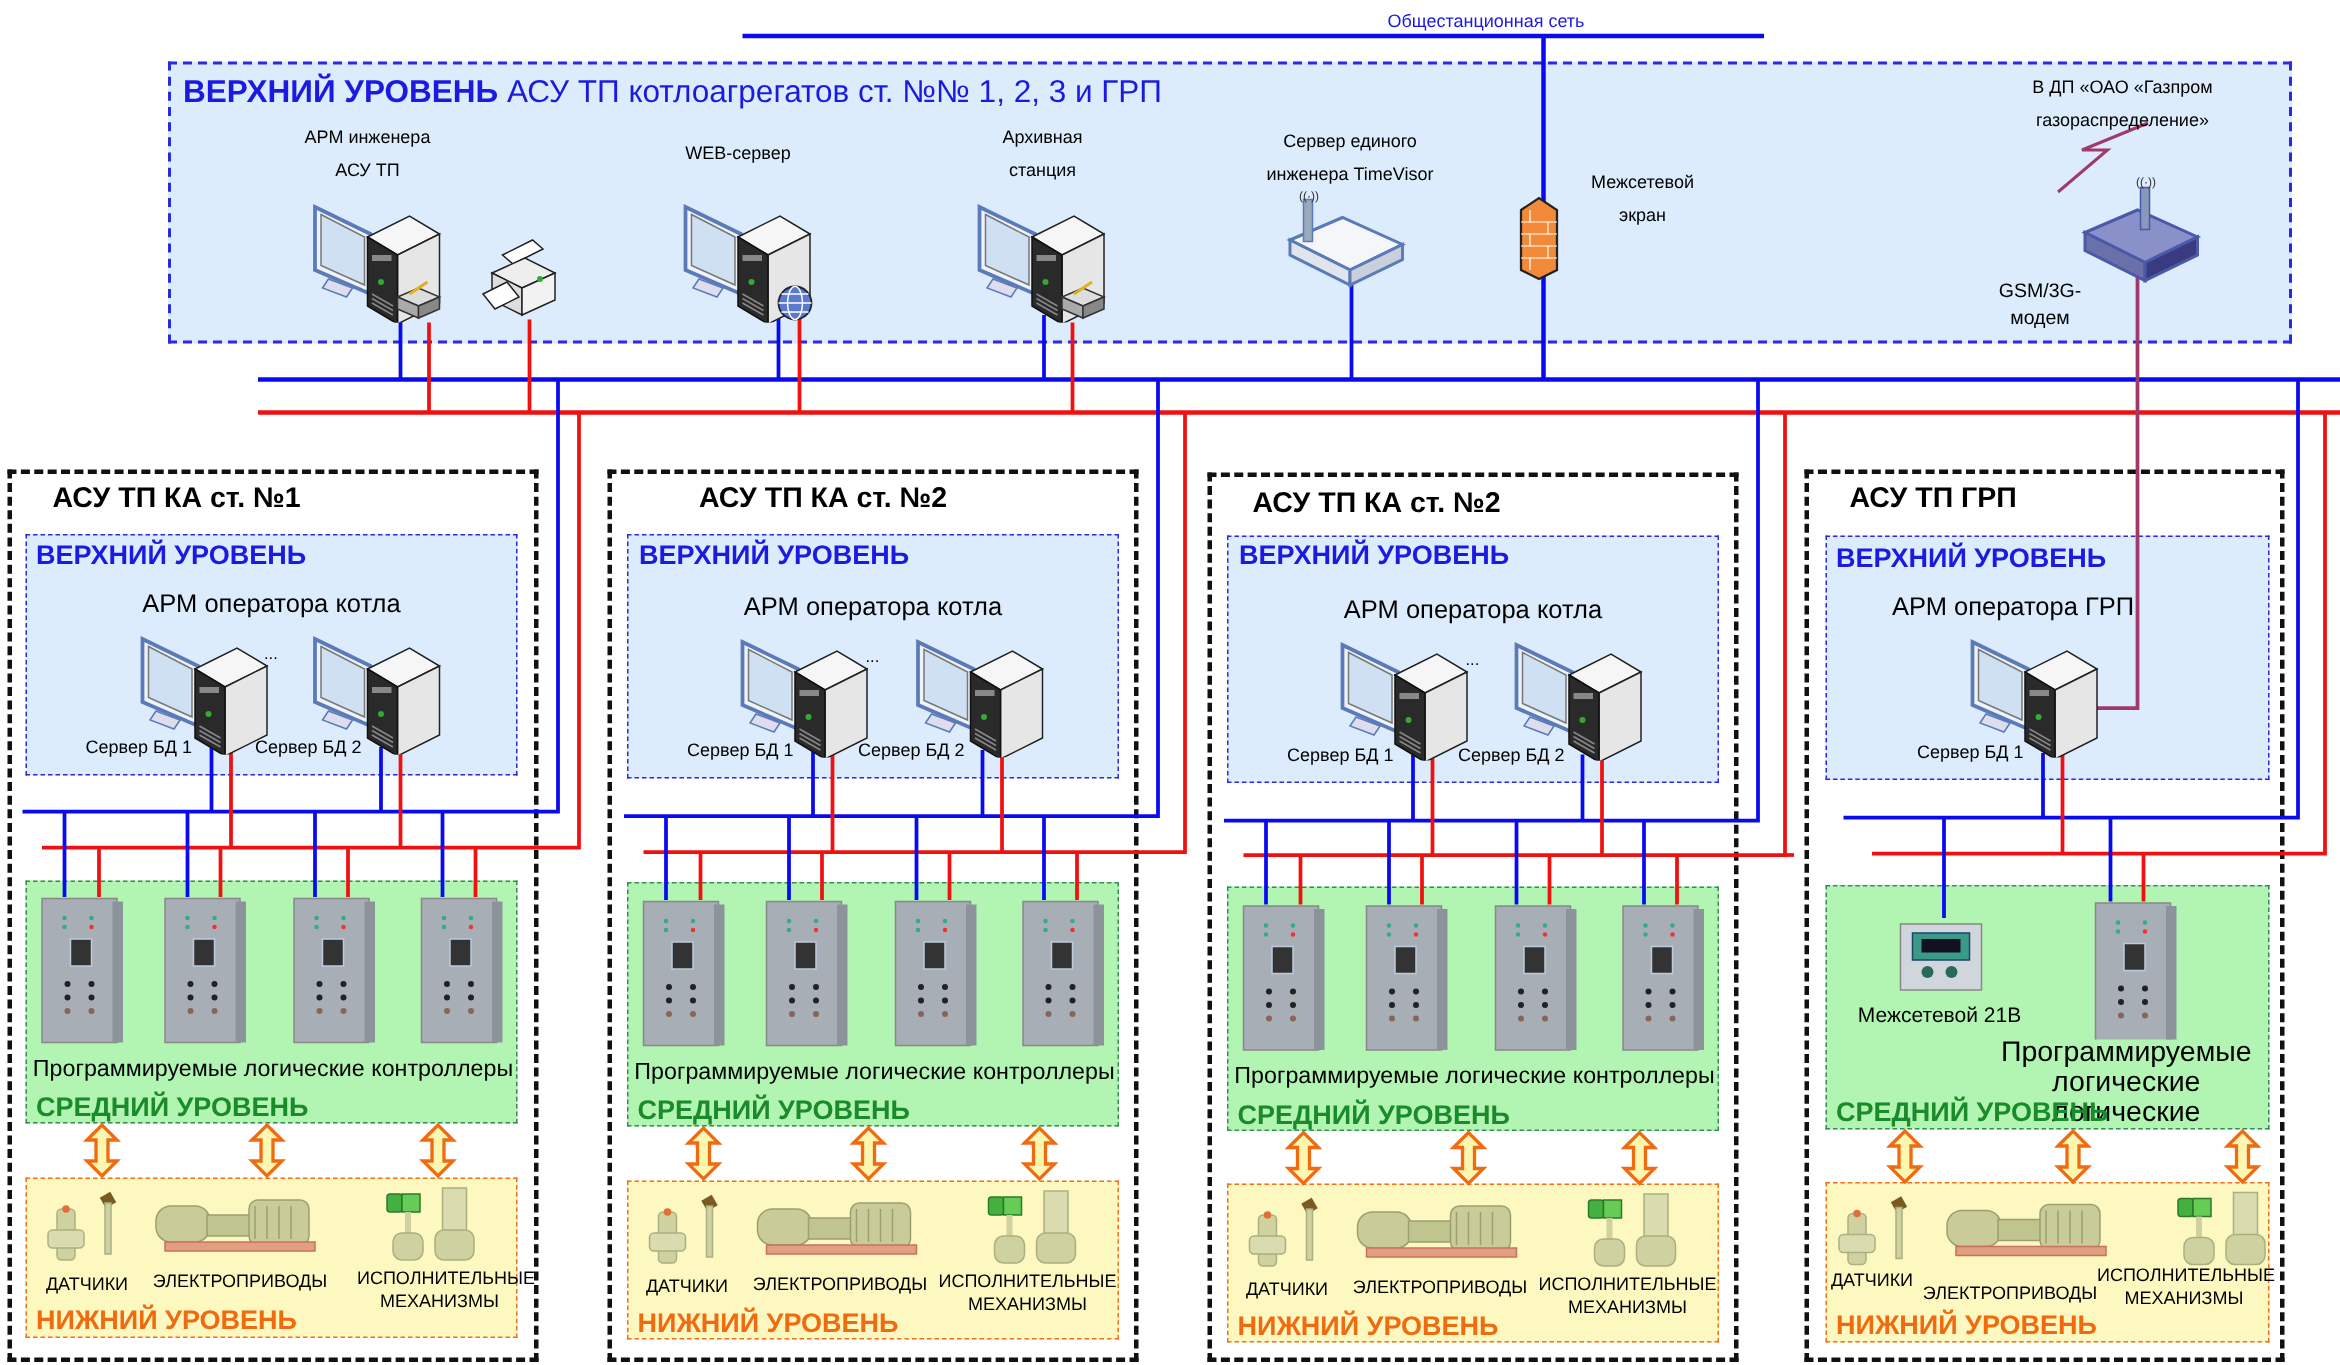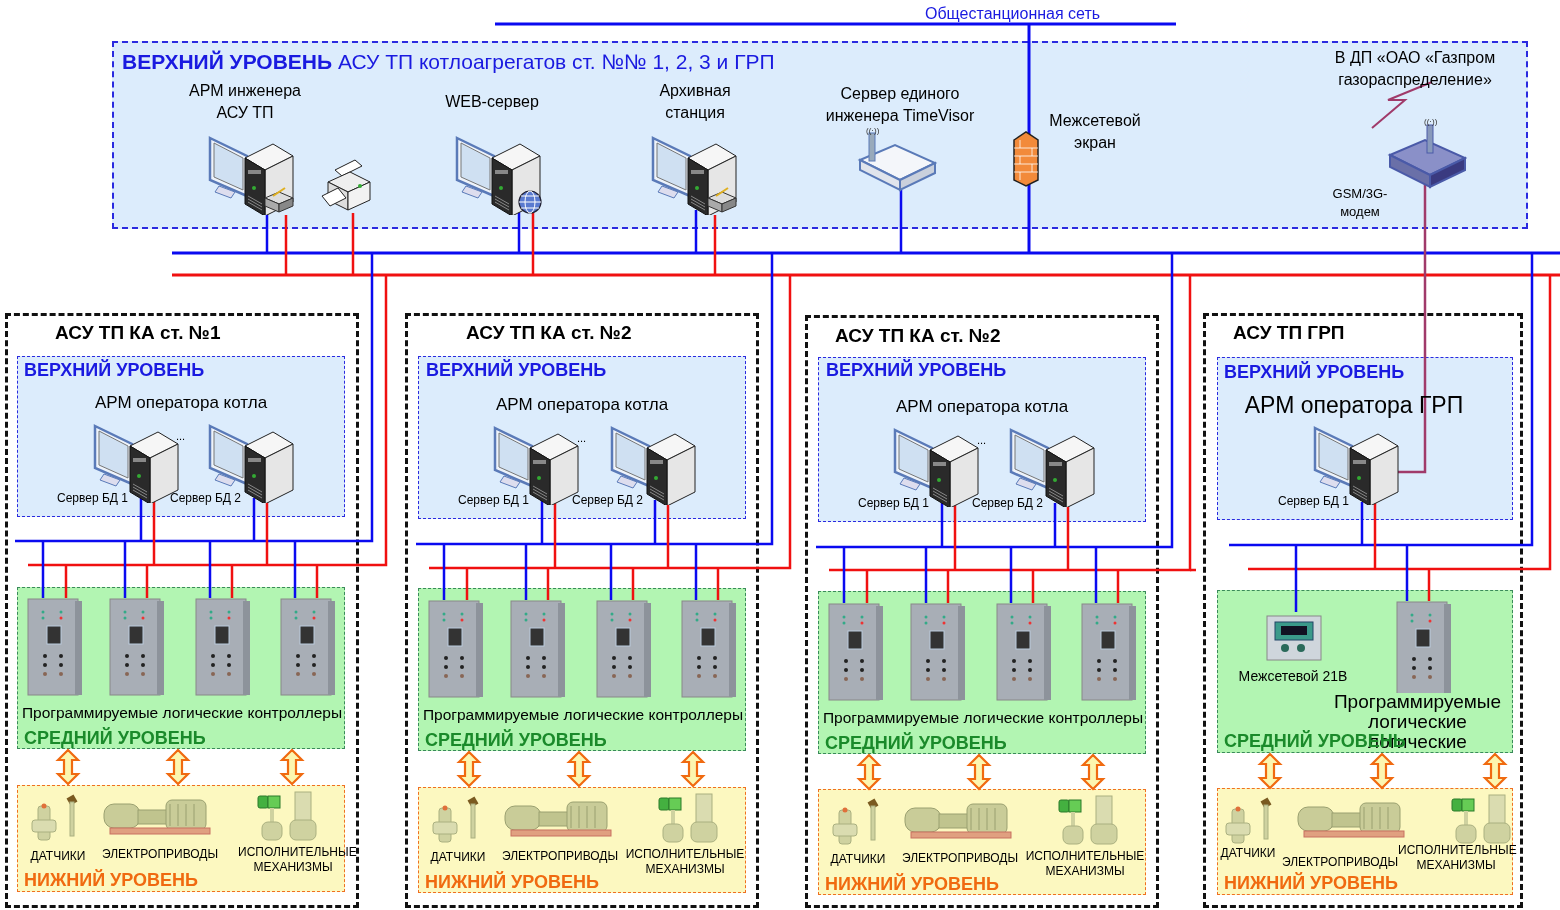--- a/index.html
+++ b/index.html
@@ -8,29 +8,29 @@
   #wires{position:absolute;left:0;top:0;width:1560px;height:910px;z-index:5;pointer-events:none;}
   .box-top{position:absolute;left:112px;top:41px;width:1416px;height:188px;background:#dcecfc;border:2px dashed #2a2ae0;box-sizing:border-box;z-index:1;}
   .station{position:absolute;border:3px dashed #111;box-sizing:border-box;z-index:1;}
   .upper{position:absolute;background:#dcecfc;border:1.5px dashed #2a2ae0;box-sizing:border-box;z-index:2;}
   .middle{position:absolute;background:#b2f5b2;border:1.5px dashed #3a8a5a;box-sizing:border-box;z-index:2;}
   .lower{position:absolute;background:#fcf8c0;border:1.5px dashed #f07020;box-sizing:border-box;z-index:2;}
   .lvl-blue{color:#1a1ae0;font-weight:bold;font-size:18px;}
   .lvl-green{color:#1a8a2a;font-weight:bold;font-size:18px;}
   .lvl-orange{color:#f06a10;font-weight:bold;font-size:18px;}
   .stitle{font-weight:bold;font-size:19px;}
-  .lbl{font-size:16px;text-align:center;line-height:22px;z-index:6;}
+  .lbl{font-size:12px;text-align:center;line-height:22px;z-index:6;}
   .lbl-sm{font-size:12px;z-index:6;}
   .lbl-xs{font-size:12px;text-align:center;line-height:15px;z-index:6;}
   .icon{position:absolute;z-index:6;}
 </style>
 </head>
 <body>
 
-<div class="abs lbl" style="left:925px;top:3px;color:#1a1ae0;font-size:16px;">Общестанционная сеть</div>
+<div class="abs lbl" style="left:925px;top:3px;color:#1a1ae0;font-size:12px;">Общестанционная сеть</div>
 
 <div class="box-top"></div>
 <div class="abs" style="left:122px;top:50px;z-index:6;font-size:21px;color:#1a1ae0;">
   <b>ВЕРХНИЙ УРОВЕНЬ</b>
   <span>АСУ ТП котлоагрегатов ст. №№ 1, 2, 3 и ГРП</span>
 </div>
 
 <div class="abs lbl" style="left:170px;top:80px;width:150px;">
   <div>АРМ инженера</div>
     <div>АСУ ТП</div>
@@ -80,39 +80,39 @@
   </svg>
 <svg class="icon" style="left:1385px;top:115px;" width="85" height="75">
     <use href="#router-dark"></use>
   </svg>
 
 <div class="station" style="left:5px;top:313px;width:354px;height:595px;"></div>
 <div class="station" style="left:405px;top:313px;width:354px;height:595px;"></div>
 <div class="station" style="left:805px;top:315px;width:354px;height:593px;"></div>
 <div class="station" style="left:1203px;top:313px;width:320px;height:595px;"></div>
 
-<div class="abs stitle" style="left:35px;top:322px;z-index:6;margin-left:20px;">АСУ ТП КА ст. №1</div>
+<div class="abs stitle" style="left:35px;top:322px;z-index:6;">АСУ ТП КА ст. №1</div>
 <div class="abs stitle" style="left:435px;top:322px;z-index:6;margin-left:31px;">АСУ ТП КА ст. №2</div>
 <div class="abs stitle" style="left:835px;top:325px;z-index:6;">АСУ ТП КА ст. №2</div>
 <div class="abs stitle" style="left:1233px;top:322px;z-index:6;">АСУ ТП ГРП</div>
 
 <div class="upper" style="left:17px;top:356px;width:328px;height:161px;"></div>
 <div class="upper" style="left:418px;top:356px;width:328px;height:163px;"></div>
 <div class="upper" style="left:818px;top:357px;width:328px;height:165px;"></div>
 <div class="upper" style="left:1217px;top:357px;width:296px;height:163px;"></div>
 
 <div class="abs lvl-blue" style="left:24px;top:360px;z-index:6;">ВЕРХНИЙ УРОВЕНЬ</div>
 <div class="abs lvl-blue" style="left:426px;top:360px;z-index:6;">ВЕРХНИЙ УРОВЕНЬ</div>
 <div class="abs lvl-blue" style="left:826px;top:360px;z-index:6;">ВЕРХНИЙ УРОВЕНЬ</div>
 <div class="abs lvl-blue" style="left:1224px;top:362px;z-index:6;">ВЕРХНИЙ УРОВЕНЬ</div>
 
 <div class="abs lbl" style="left:17px;top:392px;width:328px;font-size:17px;">АРМ оператора котла</div>
 <div class="abs lbl" style="left:418px;top:394px;width:328px;font-size:17px;">АРМ оператора котла</div>
 <div class="abs lbl" style="left:818px;top:396px;width:328px;font-size:17px;">АРМ оператора котла</div>
-<div class="abs lbl" style="left:1217px;top:394px;width:250px;font-size:23px;padding-left:12px;">АРМ оператора ГРП</div>
+<div class="abs lbl" style="left:1217px;top:394px;width:250px;font-size:17px;">АРМ оператора ГРП</div>
 
 <svg class="icon" style="left:90px;top:418px;" width="95" height="85">
     <use href="#ws"></use>
   </svg>
 <svg class="icon" style="left:205px;top:418px;" width="95" height="85">
     <use href="#ws"></use>
   </svg>
 <svg class="icon" style="left:490px;top:420px;" width="95" height="85">
     <use href="#ws"></use>
   </svg>

